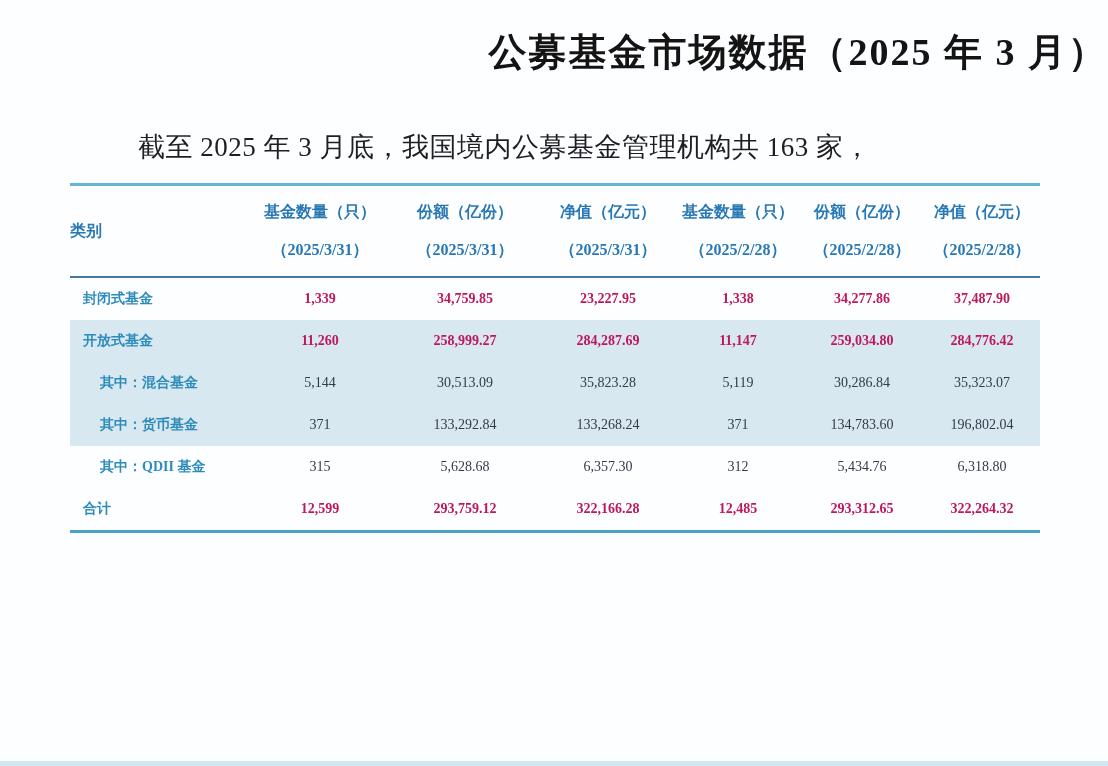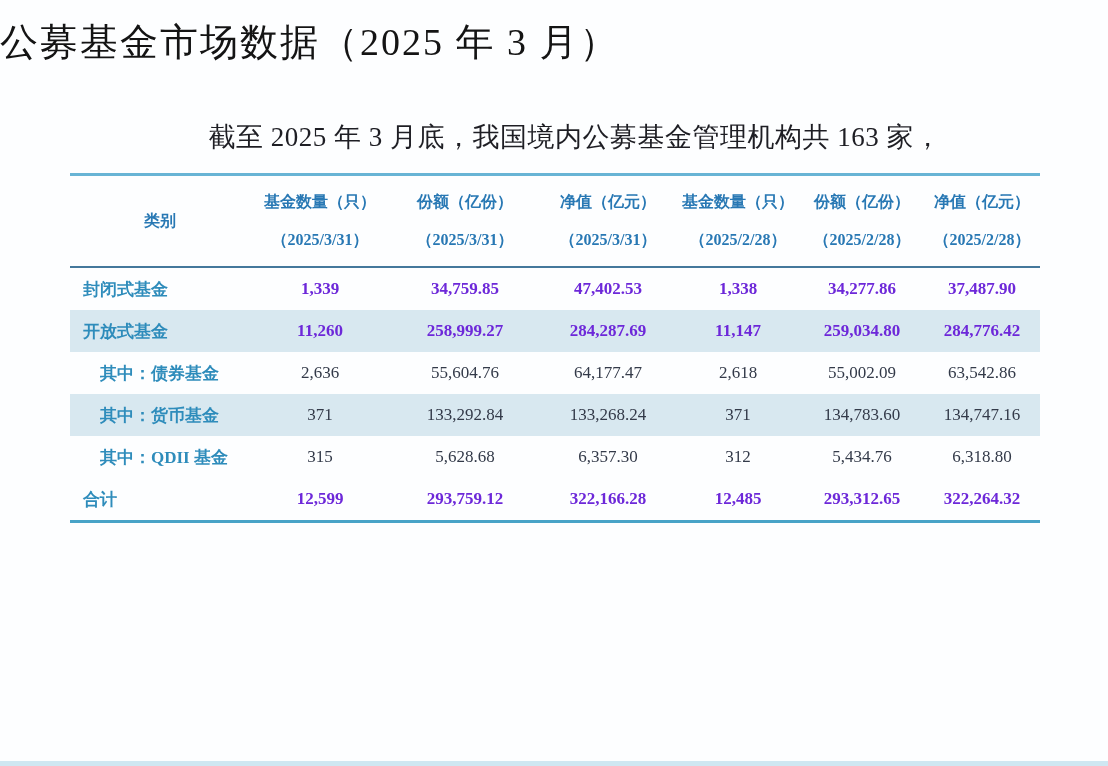--- a/index.html
+++ b/index.html
@@ -11,37 +11,37 @@
     overflow: hidden;
     font-family: "Liberation Serif", "DejaVu Serif", serif;
   }
   .page {
     position: relative;
     width: 1108px;
     height: 766px;
   }
   .title {
     margin: 0;
-    padding-top: 16px;
-    text-align: left;
+    padding-top: 26px;
+    text-align: right;
     font-size: 38px;
-    font-weight: normal;
+    font-weight: bold;
     letter-spacing: 2px;
     color: #141414;
     line-height: 52px;
   }
   .para {
     margin: 42px 96px 0 82px;
     font-size: 27px;
     line-height: 55px;
     color: #1e1e24;
     letter-spacing: 0.5px;
   }
   .para .line { white-space: nowrap; }
-  .para .line.indent { text-indent: 56px; text-align: center; }
+  .para .line.indent { text-indent: 56px; }
   .fn {
     font-size: 15px;
     vertical-align: super;
     margin-left: 8px;
     color: #2a2a33;
   }
   table.fund-table {
     border-collapse: collapse;
     table-layout: fixed;
     width: 970px;
@@ -53,37 +53,37 @@
     height: 90px;
     vertical-align: middle;
     border-bottom: 2px solid #44789c;
     color: #2878b4;
     font-weight: bold;
     font-size: 16px;
     padding: 0;
   }
   .h-label { margin-bottom: 17px; }
   .h-date  { }
-  th.cat-h { text-align: center; }
+  th.cat-h { text-align: left; }
   tbody td {
     height: 42px;
-    font-size: 17px;
+    font-size: 14px;
     text-align: center;
     color: #333a49;
     padding: 0;
   }
   td.cat {
     text-align: left;
     padding-left: 13px;
     color: #2e8cbb;
     font-weight: bold;
   }
   td.cat.indent { padding-left: 30px; }
   tr.striped { background: #d8e8f0; border-radius: 14px; }
-  tr.boldrow td { font-weight: bold; color: #6d28d9; }
+  tr.boldrow td { font-weight: bold; color: #be185d; }
   tr.boldrow td.cat { color: #2e8cbb; }
   .bottom-strip {
     position: absolute;
     left: 0;
     bottom: 0;
     width: 1108px;
     height: 5px;
     background: #cfe7f2;
   }
 </style>
@@ -135,51 +135,51 @@
           <div class="h-label">净值（亿元）</div>
           <div class="h-date">（2025/2/28）</div>
         </th>
       </tr>
     </thead>
     <tbody>
       <tr class="boldrow">
         <td class="cat">封闭式基金</td>
         <td>1,339</td>
         <td>34,759.85</td>
-        <td>47,402.53</td>
+        <td>23,227.95</td>
         <td>1,338</td>
         <td>34,277.86</td>
         <td>37,487.90</td>
       </tr>
       <tr class="striped boldrow">
         <td class="cat">开放式基金</td>
         <td>11,260</td>
         <td>258,999.27</td>
         <td>284,287.69</td>
         <td>11,147</td>
         <td>259,034.80</td>
         <td>284,776.42</td>
       </tr>
-      <tr>
-        <td class="cat indent">其中：债券基金</td>
-        <td>2,636</td>
-        <td>55,604.76</td>
-        <td>64,177.47</td>
-        <td>2,618</td>
-        <td>55,002.09</td>
-        <td>63,542.86</td>
+      <tr class="striped">
+        <td class="cat indent">其中：混合基金</td>
+        <td>5,144</td>
+        <td>30,513.09</td>
+        <td>35,823.28</td>
+        <td>5,119</td>
+        <td>30,286.84</td>
+        <td>35,323.07</td>
       </tr>
       <tr class="striped">
         <td class="cat indent">其中：货币基金</td>
         <td>371</td>
         <td>133,292.84</td>
         <td>133,268.24</td>
         <td>371</td>
         <td>134,783.60</td>
-        <td>134,747.16</td>
+        <td>196,802.04</td>
       </tr>
       <tr>
         <td class="cat indent">其中：QDII 基金</td>
         <td>315</td>
         <td>5,628.68</td>
         <td>6,357.30</td>
         <td>312</td>
         <td>5,434.76</td>
         <td>6,318.80</td>
       </tr>

